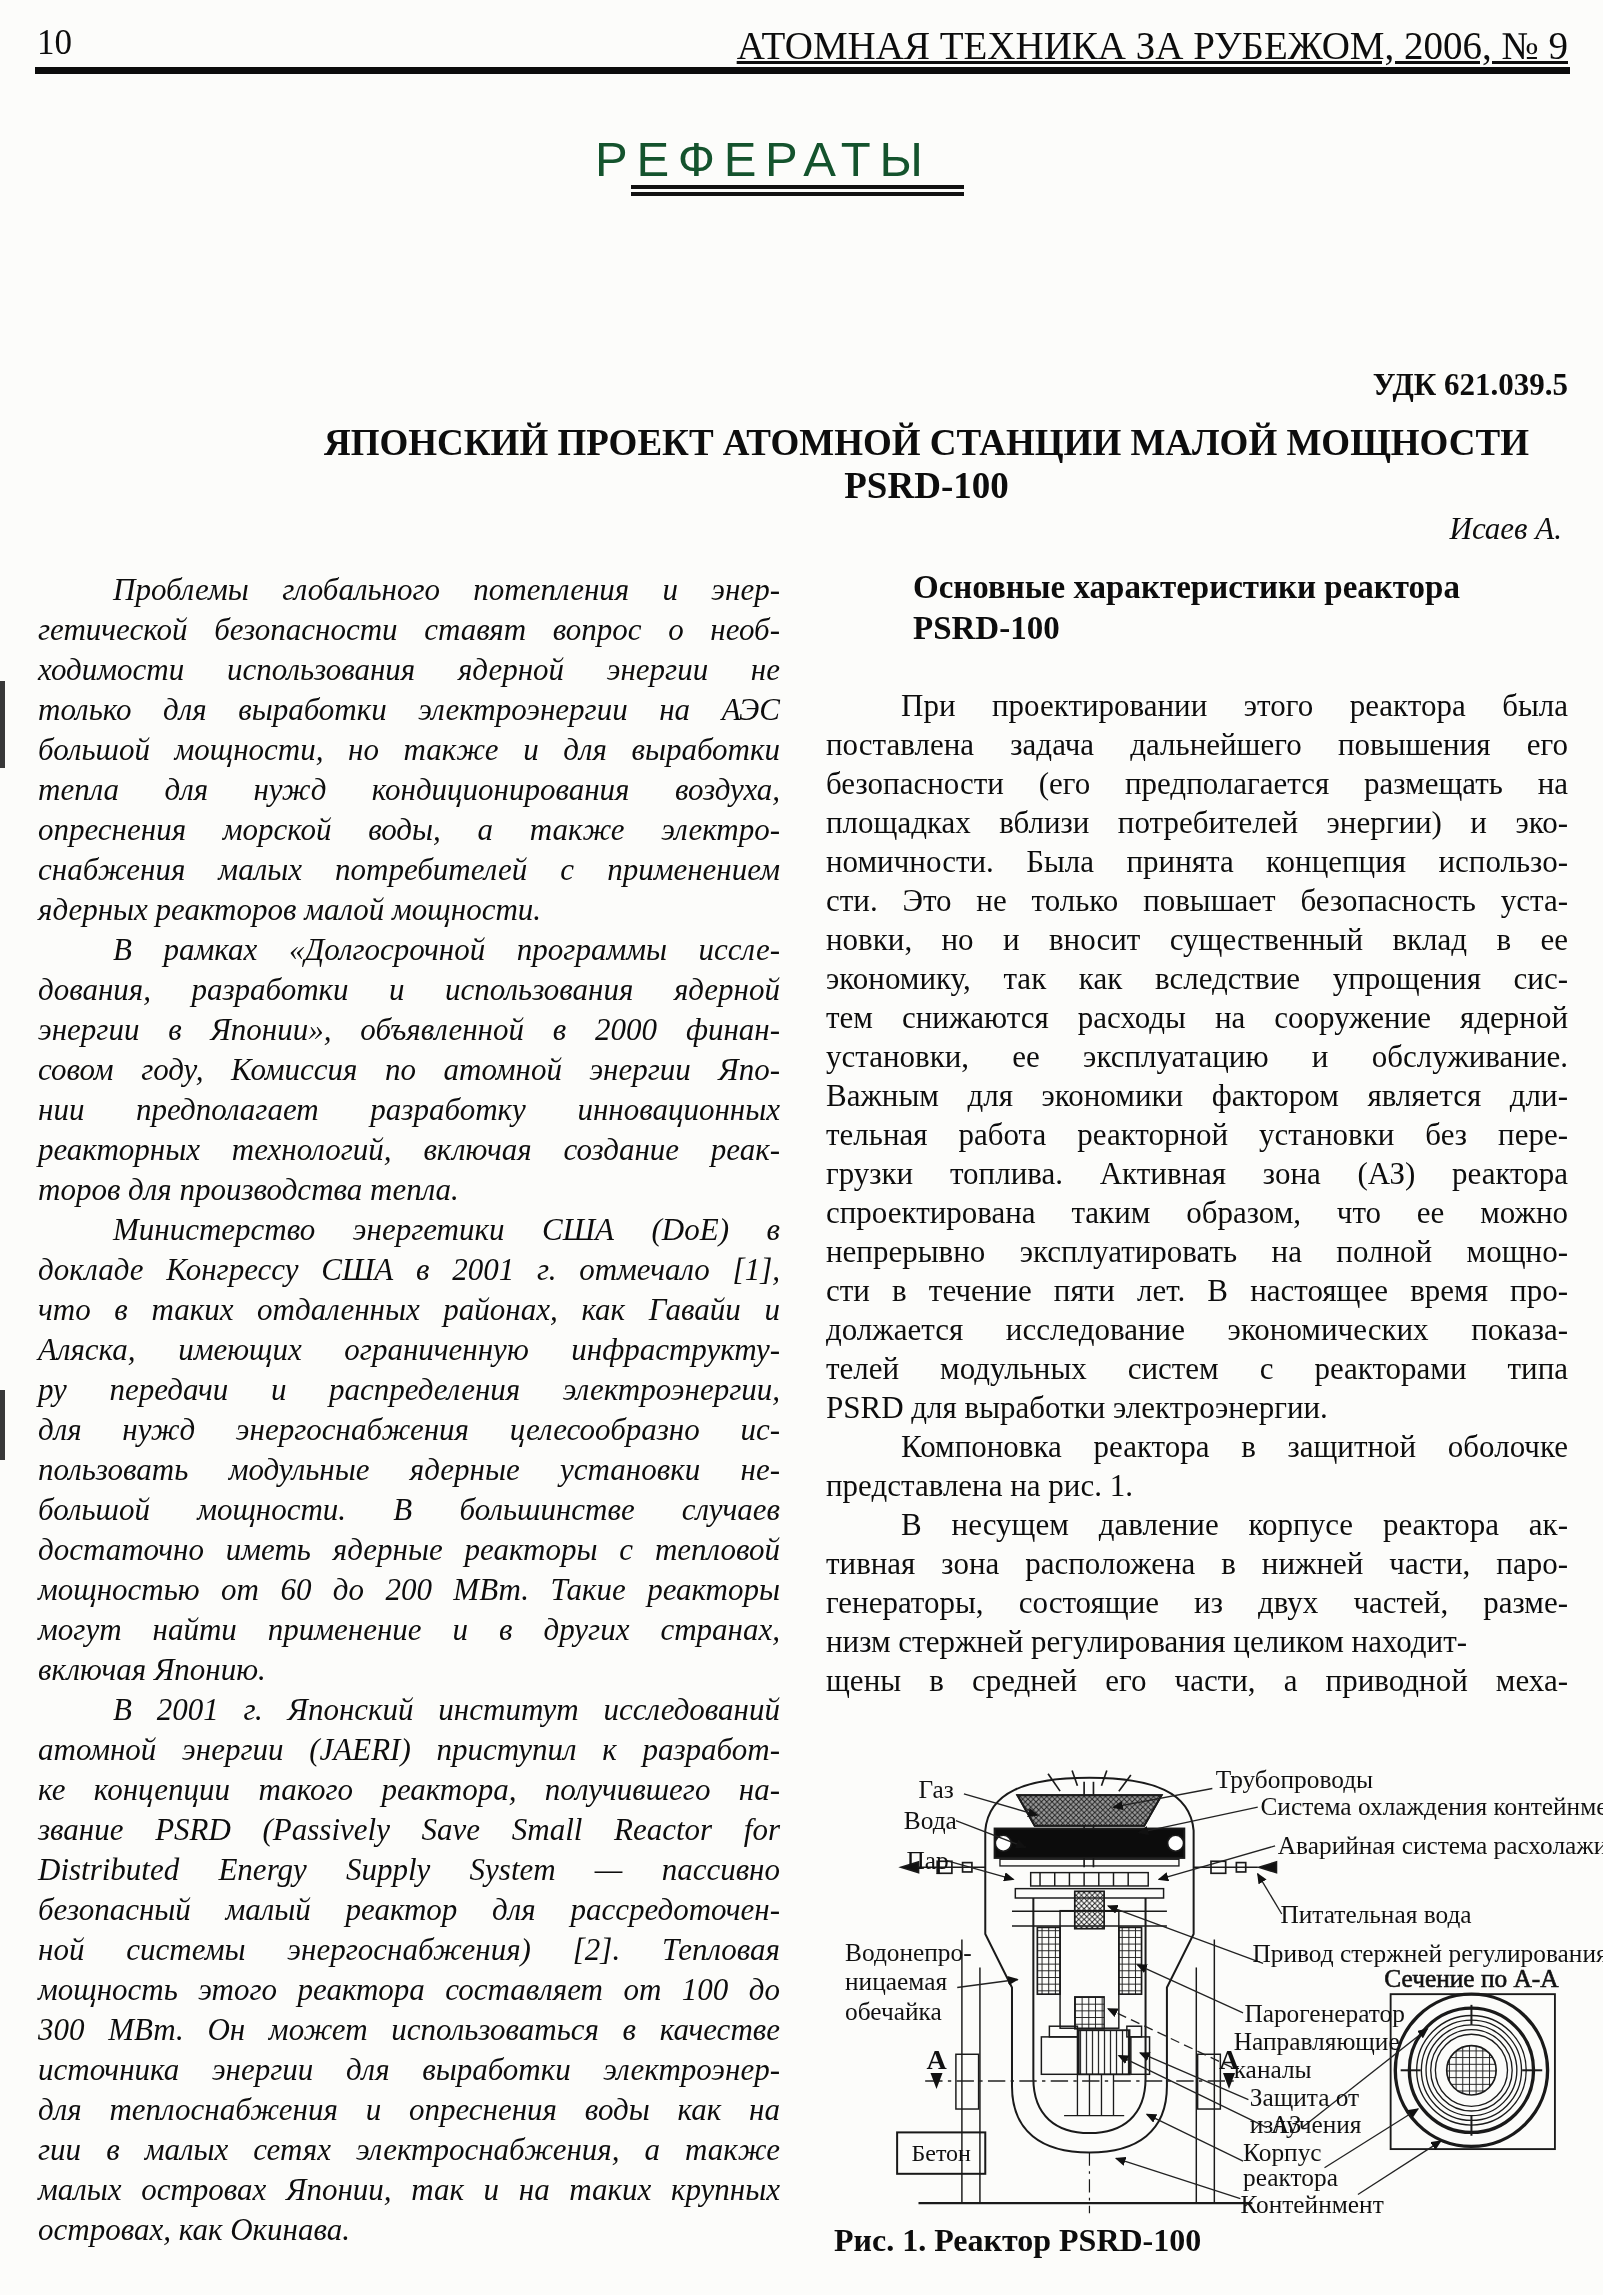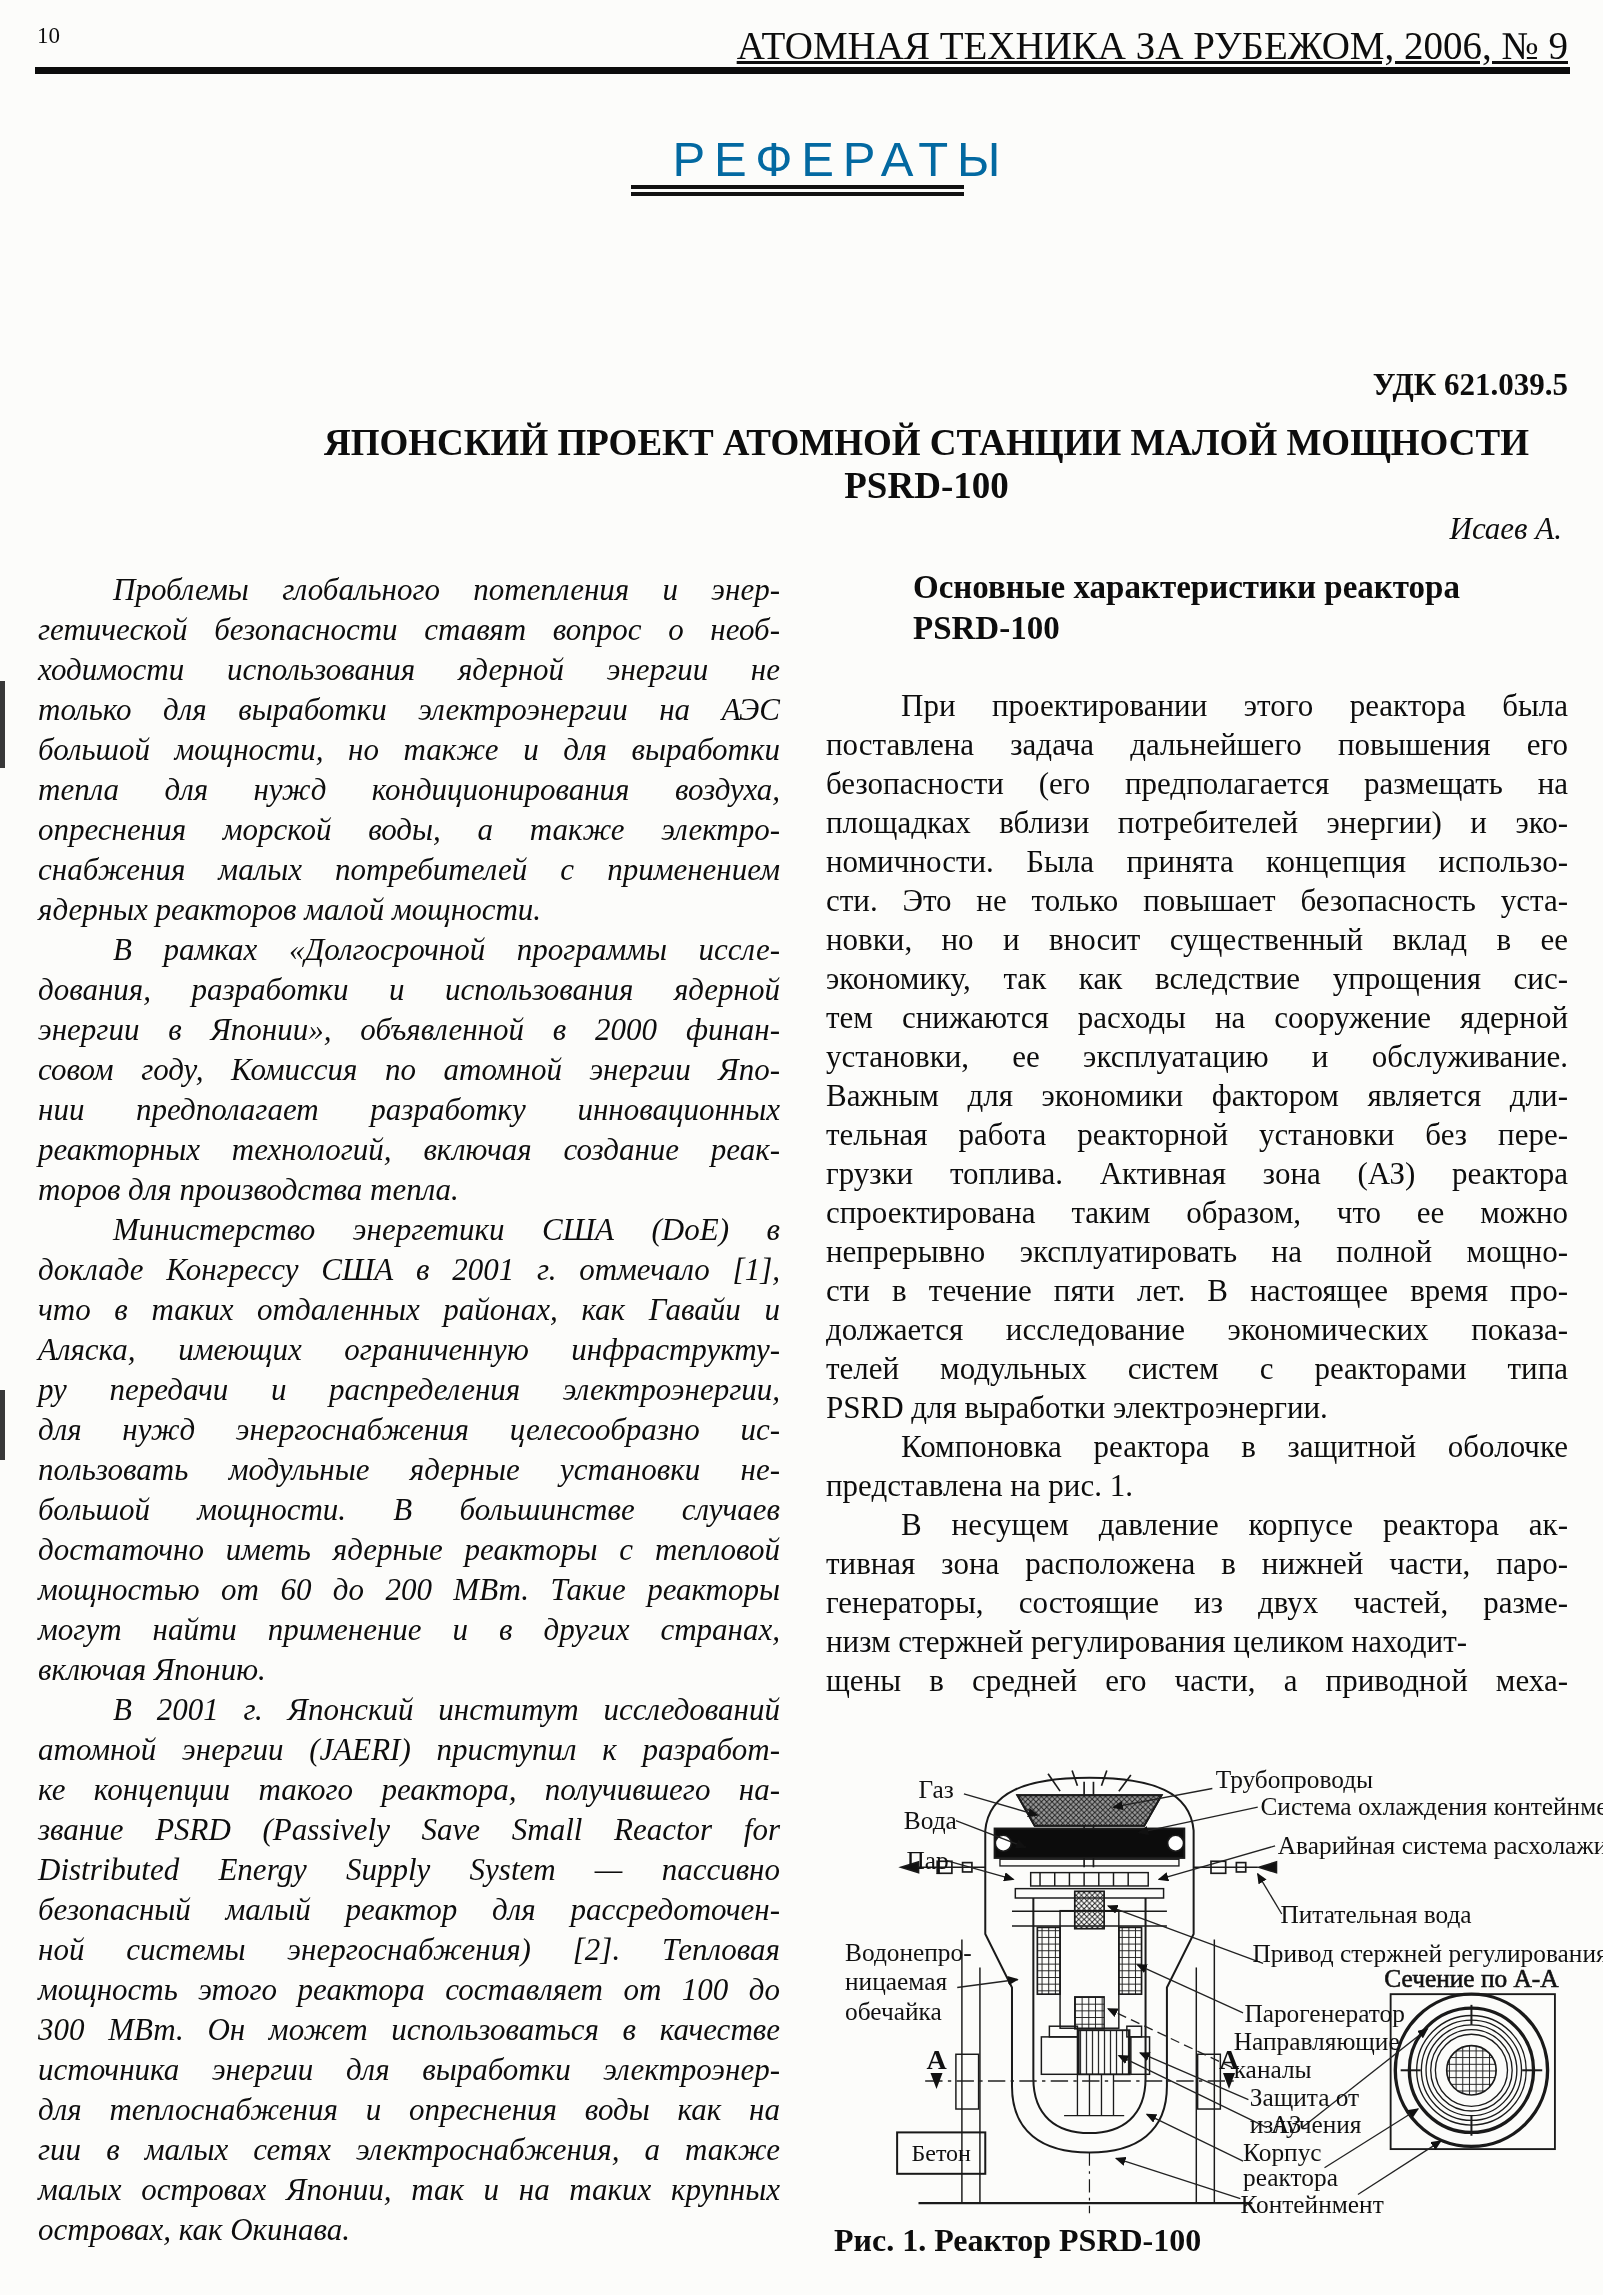--- a/index.html
+++ b/index.html
@@ -3,26 +3,26 @@
 <meta charset="utf-8">
 <style>
   html,body{margin:0;padding:0;}
   body{
     width:1603px;height:2295px;position:relative;overflow:hidden;
     background:#fcfcfa;color:#0d0d0d;
     font-family:"Liberation Serif", serif;
   }
   .abs{position:absolute;}
   
-  .page-num{left:37px;top:23px;font-size:23px;}
+  .page-num{left:37px;top:23px;font-size:35px;}
   .journal{right:35px;top:23px;font-size:39px;text-align:right;text-decoration:underline;}
   .rule{left:35px;top:67px;width:1535px;height:6.7px;background:#0c0c0c;}
   
-  .referaty{left:595px;top:131px;width:414px;text-align:right;
-    font-family:"Liberation Sans", sans-serif;font-size:49px;letter-spacing:8.7px;color:#0369a1;}
+  .referaty{left:595px;top:131px;width:414px;text-align:left;
+    font-family:"Liberation Sans", sans-serif;font-size:49px;letter-spacing:8.7px;color:#14532d;}
   .ul1{left:631px;top:185px;width:333px;height:4px;background:#111;}
   .ul2{left:631px;top:192px;width:333px;height:4px;background:#111;}
   
   .udk{right:35px;top:367px;font-size:31px;font-weight:bold;}
   .title{left:287px;top:421px;width:1279px;text-align:center;font-size:37px;font-weight:bold;}
   .author{right:41px;top:511px;font-size:31px;font-style:italic;}
   
   .col{width:742px;font-size:31px;}
   .col-left{left:38px;top:570px;}
   .col-right{left:826px;top:567px;}

